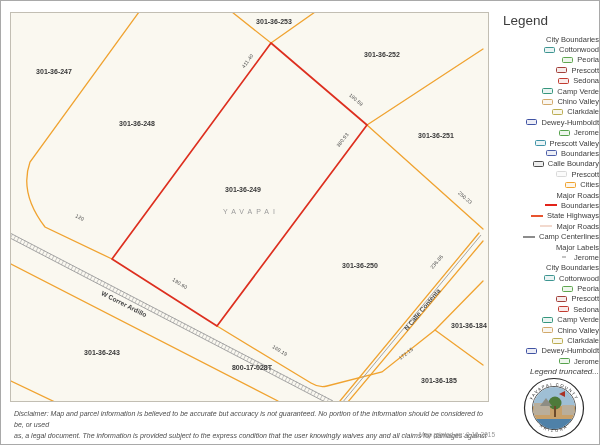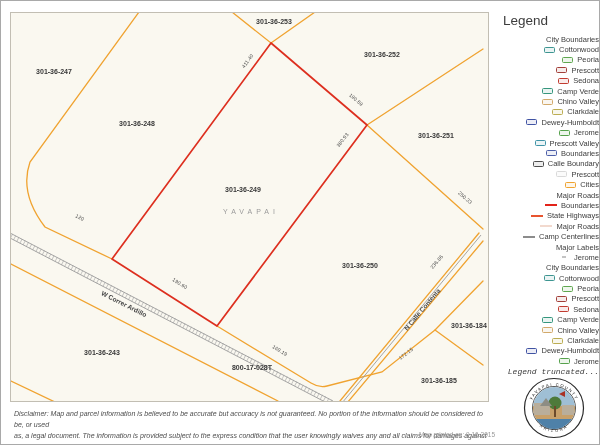--- a/index.html
+++ b/index.html
@@ -26,21 +26,21 @@
   
   #legend{position:absolute;left:496px;top:10px;width:102px;}
   #legend-title{font-size:13.5px;color:#3c3c3c;margin:2px 0 6px 6px;}
   .lg-row{display:flex;align-items:center;height:10.4px;padding-left:4px;justify-content:flex-end;}
   .lg-sym{flex:0 0 auto;margin-right:4px;}
   .lg-rect{width:11px;height:6px;border:1.5px solid #888;border-radius:1.5px;background:#fff;}
   .lg-line{width:12px;height:2px;background:#888;}
   .lg-dot{width:4px;height:2px;background:#c4c4c4;margin-left:3px;margin-right:8px;}
   .lg-spacer{width:15px;height:1px;}
   .lg-label{font-size:7.5px;color:#3c3c3c;white-space:nowrap;}
-  .lg-italic{font-style:italic;font-family:Liberation Mono, monospace;font-size:8px;}
+  .lg-italic{font-style:italic;font-family:Liberation Sans, sans-serif;font-size:8px;}
   
   #disclaimer{position:absolute;left:13px;top:407px;width:480px;
               font-style:italic;font-size:7px;line-height:11.2px;color:#4d4d4d;}
   #printed-on{position:absolute;left:369px;top:430px;width:125px;text-align:right;
               font-size:6.5px;color:#9a9a9a;}
   
   #seal{position:absolute;left:521px;top:375px;width:64px;height:64px;}
 </style>
 </head>
 <body>

